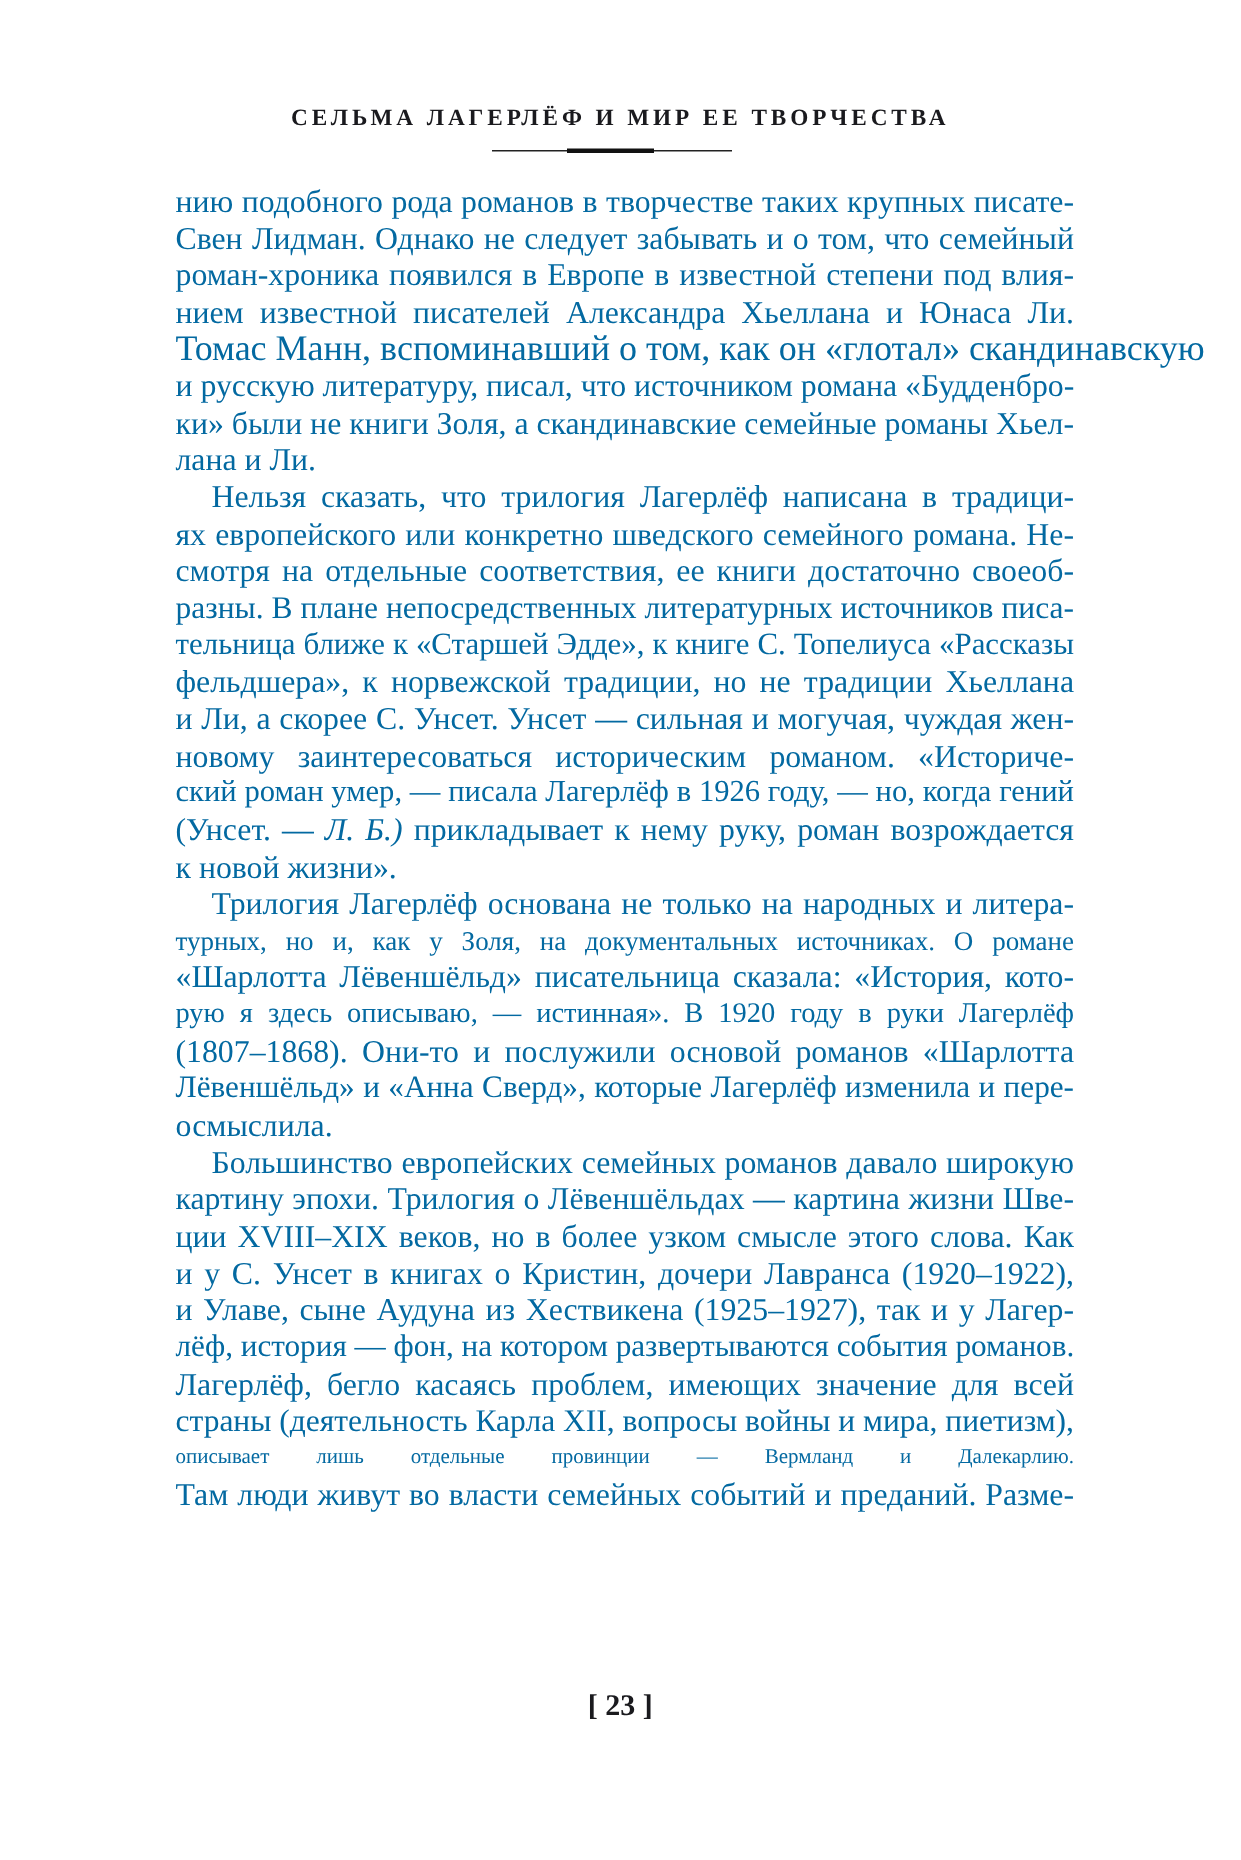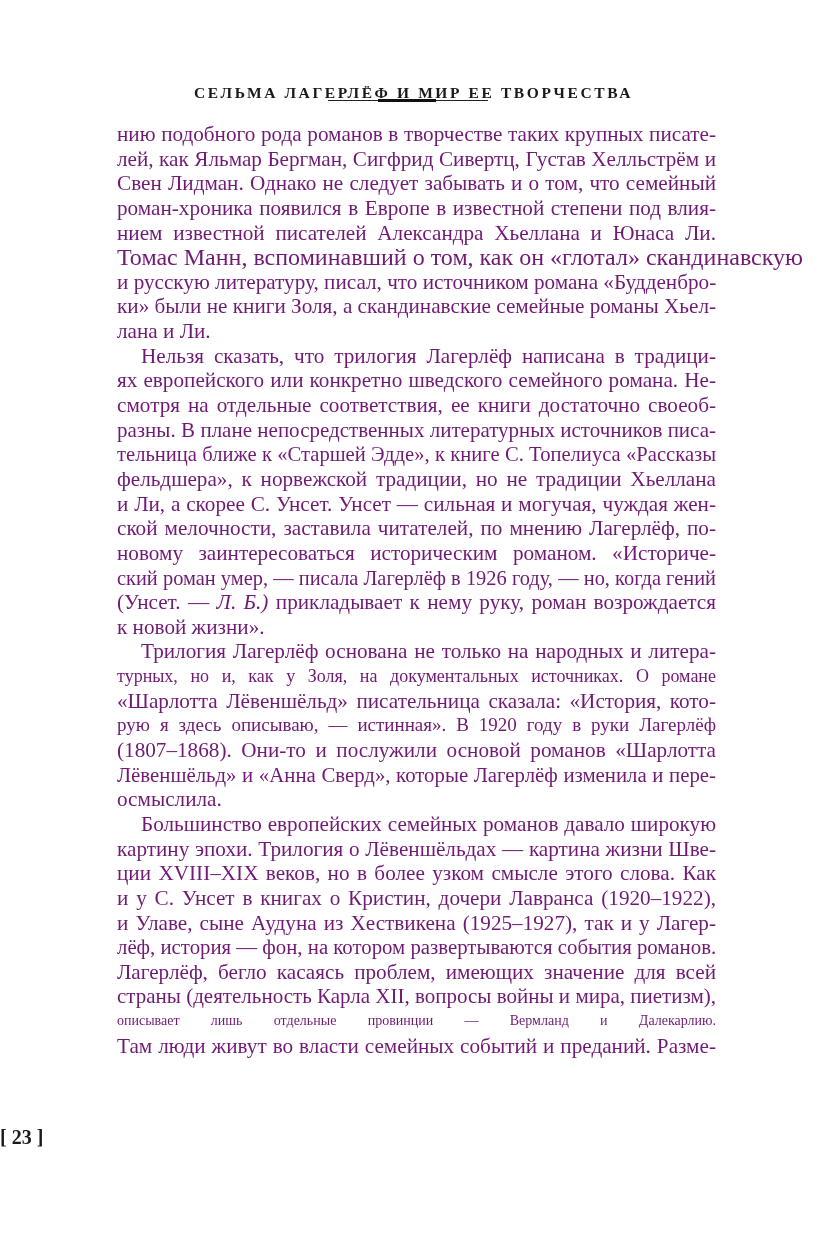--- a/index.html
+++ b/index.html
@@ -3,74 +3,72 @@
 <meta charset="utf-8">
 <style>
   html, body { margin: 0; padding: 0; background: #ffffff; }
   body { width: 827px; height: 1240px; position: relative; overflow: hidden; }
   .page {
     position: absolute; left: 0; top: 0; width: 827px; height: 1240px;
     background: #ffffff; color: #1b1b1f;
     font-family: "DejaVu Serif", "Liberation Serif", serif;
   }
   .running-head {
-    position: absolute; top: 84px; left: 0; width: 827px; text-align: center;
+    position: absolute; top: 70px; left: 0; width: 827px; text-align: center;
     font-family: "Liberation Serif", "DejaVu Serif", serif;
     font-weight: bold; font-size: 15.5px; letter-spacing: 2.6px; color: #1a1a1e;
   }
   .rule {
     position: absolute; top: 100px; left: 328px; width: 160px; height: 1px; background: #222;
   }
   .rule-thick {
     position: absolute; top: 99px; left: 378px; width: 58px; height: 3px; background: #111;
   }
   .text-block {
     position: absolute; left: 117px; top: 122px; width: 599px;
     font-family: "Liberation Serif", "DejaVu Serif", serif;
-    font-size: 21.2px; line-height: 24.65px; color: #701a75;
+    font-size: 21.2px; line-height: 24.65px; color: #0369a1;
   }
   .line {
     display: block; height: 24.65px; white-space: nowrap;
     text-align: justify; text-align-last: justify;
   }
   .line.last { text-align-last: left; }
   .line.indent { padding-left: 24px; }
   .line em { font-style: italic; }
   .folio {
-    position: absolute; top: 1126px; left: 0; width: 827px; text-align: left;
+    position: absolute; top: 1126px; left: 0; width: 827px; text-align: center;
     font-family: "Liberation Serif", "DejaVu Serif", serif;
     font-weight: bold; font-size: 20px; color: #1a1a1e;
   }
 </style>
 </head>
 <body>
 
 <div class="page">
   <div class="running-head">СЕЛЬМА ЛАГЕРЛЁФ И МИР ЕЕ ТВОРЧЕСТВА</div>
   <div class="rule"></div>
   <div class="rule-thick"></div>
 
   <div class="text-block" id="text-block">
       <span class="line">нию подобного рода романов в творчестве таких крупных писате-</span>
-      <span class="line">лей, как Яльмар Бергман, Сигфрид Сивертц, Густав Хелльстрём и</span>
       <span class="line">Свен Лидман. Однако не следует забывать и о том, что семейный</span>
       <span class="line">роман-хроника появился в Европе в известной степени под влия-</span>
       <span class="line">нием известной писателей Александра Хьеллана и Юнаса Ли.</span>
       <span class="line" style="font-size: 24px;">Томас Манн, вспоминавший о том, как он «глотал» скандинавскую</span>
       <span class="line">и русскую литературу, писал, что источником романа «Будденбро-</span>
       <span class="line">ки» были не книги Золя, а скандинавские семейные романы Хьел-</span>
       <span class="line last">лана и Ли.</span>
       <span class="line indent">Нельзя сказать, что трилогия Лагерлёф написана в традици-</span>
       <span class="line">ях европейского или конкретно шведского семейного романа. Не-</span>
       <span class="line">смотря на отдельные соответствия, ее книги достаточно своеоб-</span>
       <span class="line" style="font-size: 21px;">разны. В плане непосредственных литературных источников писа-</span>
       <span class="line" style="font-size: 20.6px;">тельница ближе к «Старшей Эдде», к книге С. Топелиуса «Рассказы</span>
       <span class="line">фельдшера», к норвежской традиции, но не традиции Хьеллана</span>
       <span class="line">и Ли, а скорее С. Унсет. Унсет — сильная и могучая, чуждая жен-</span>
-      <span class="line">ской мелочности, заставила читателей, по мнению Лагерлёф, по-</span>
       <span class="line">новому заинтересоваться историческим романом. «Историче-</span>
       <span class="line" style="font-size: 20.4px;">ский роман умер, — писала Лагерлёф в 1926 году, — но, когда гений</span>
       <span class="line"><span>(Унсет. — </span><em>Л. Б.)</em><span> прикладывает к нему руку, роман возрождается</span></span>
       <span class="line last">к новой жизни».</span>
       <span class="line indent">Трилогия Лагерлёф основана не только на народных и литера-</span>
       <span class="line" style="font-size: 18px;">турных, но и, как у Золя, на документальных источниках. О романе</span>
       <span class="line">«Шарлотта Лёвеншёльд» писательница сказала: «История, кото-</span>
       <span class="line" style="font-size: 19px;">рую я здесь описываю, — истинная». В 1920 году в руки Лагерлёф</span>
       <span class="line">(1807–1868). Они-то и послужили основой романов «Шарлотта</span>
       <span class="line" style="font-size: 20.8px;">Лёвеншёльд» и «Анна Сверд», которые Лагерлёф изменила и пере-</span>

